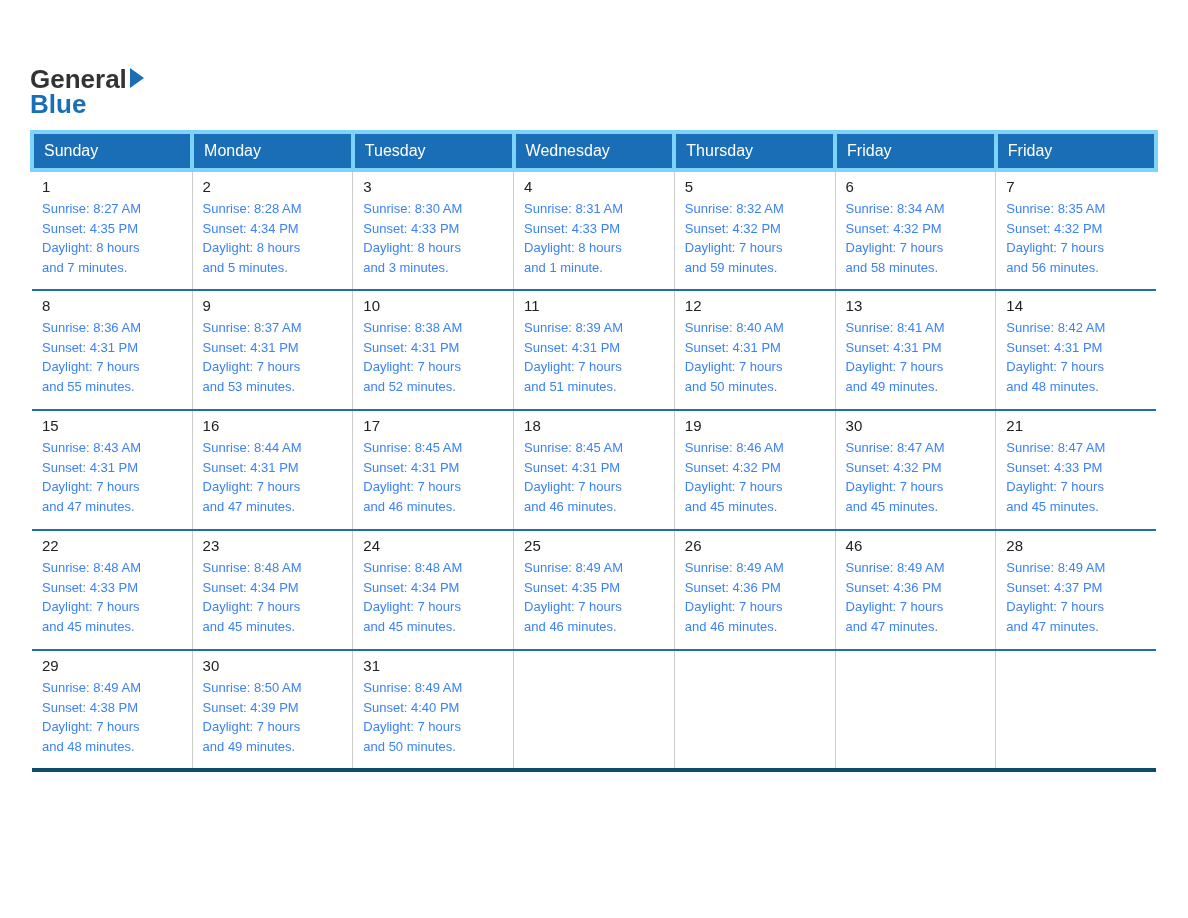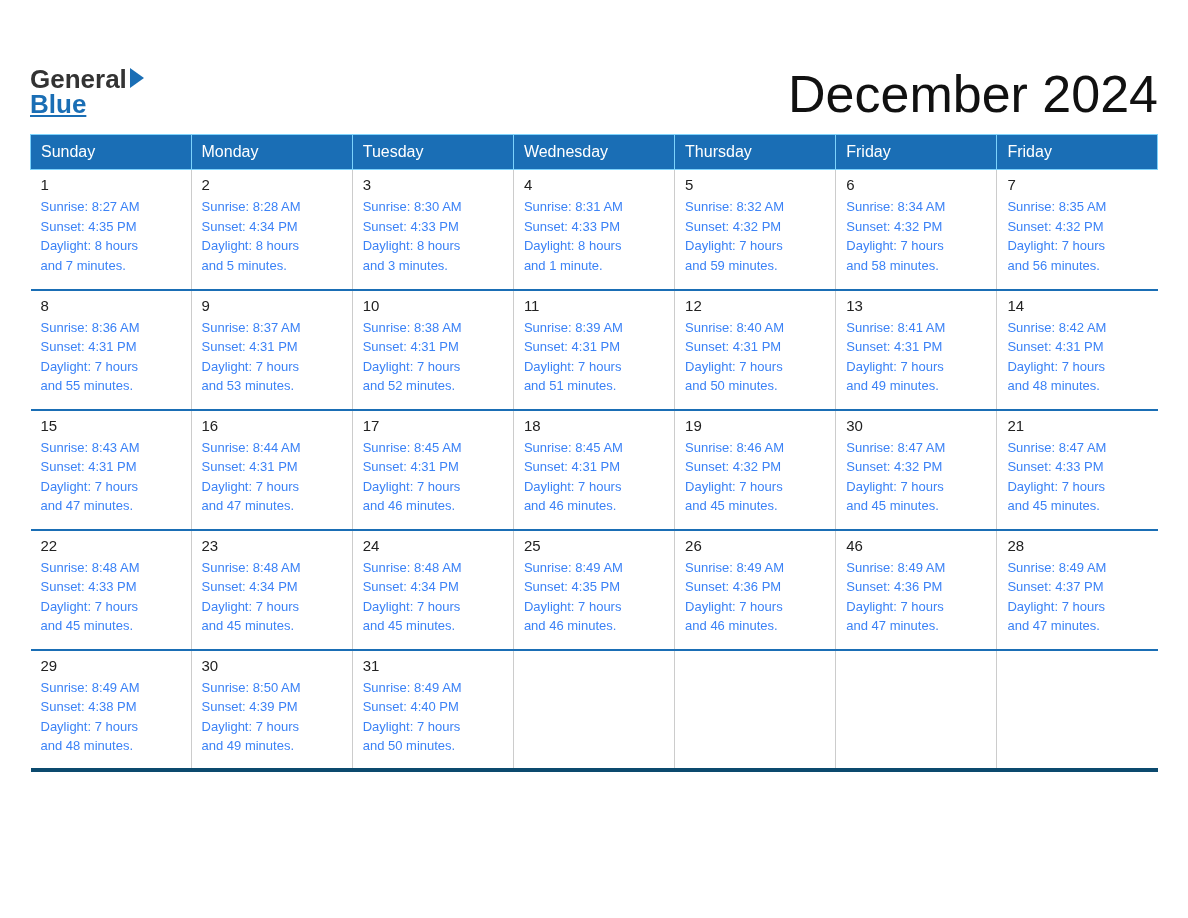--- a/index.html
+++ b/index.html
@@ -41,21 +41,20 @@
       border-top: 10px solid transparent;
       border-bottom: 10px solid transparent;
       margin-left: 3px;
       margin-top: -4px;
     }
     .logo-blue {
       color: #1a6eb5;
       font-size: 26px;
       font-weight: bold;
       margin-left: 0;
-      text-decoration: underline;
     }
     .logo-line2 {
       display: flex;
       align-items: center;
       margin-top: -6px;
     }
     .title-section {
       text-align: right;
     }
     .month-title {
@@ -75,21 +74,21 @@
     }
     thead tr {
       background-color: #1a6eb5;
     }
     thead th {
       color: #fff;
       font-size: 16px;
       font-weight: normal;
       text-align: left;
       padding: 8px 10px;
-      border: 1px solid #7dd3fc;
+      border: 4px solid #7dd3fc;
     }
     tbody tr {
       border-bottom: 2px solid #1a6eb5;
     }
     tbody td {
       vertical-align: top;
       padding: 6px 10px;
       font-size: 13.5px;
       color: #222;
       border-right: 1px solid #ccc;
@@ -127,21 +126,20 @@
   <div class="logo">
     <div class="logo-text">
       <span class="logo-general">General</span>
       <div class="logo-arrow"></div>
     </div>
     <div class="logo-line2">
       <span class="logo-blue">Blue</span>
     </div>
   </div>
   <div class="title-section">
-    <div class="month-title">December 2024</div>
   </div>
 </div>
 
 <table>
   <thead>
     <tr>
       <th>Sunday</th>
       <th>Monday</th>
       <th>Tuesday</th>
       <th>Wednesday</th>

